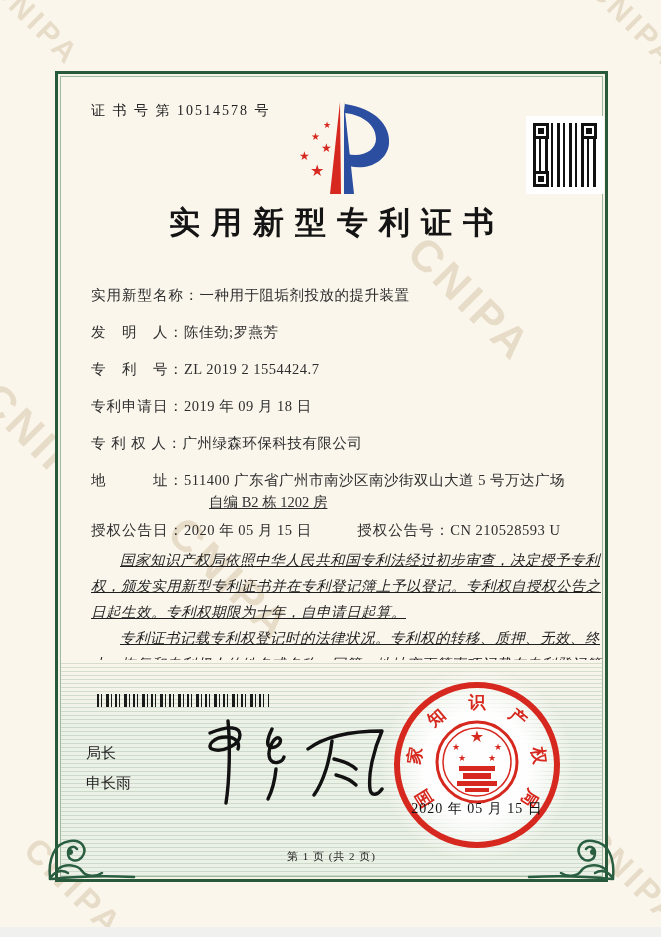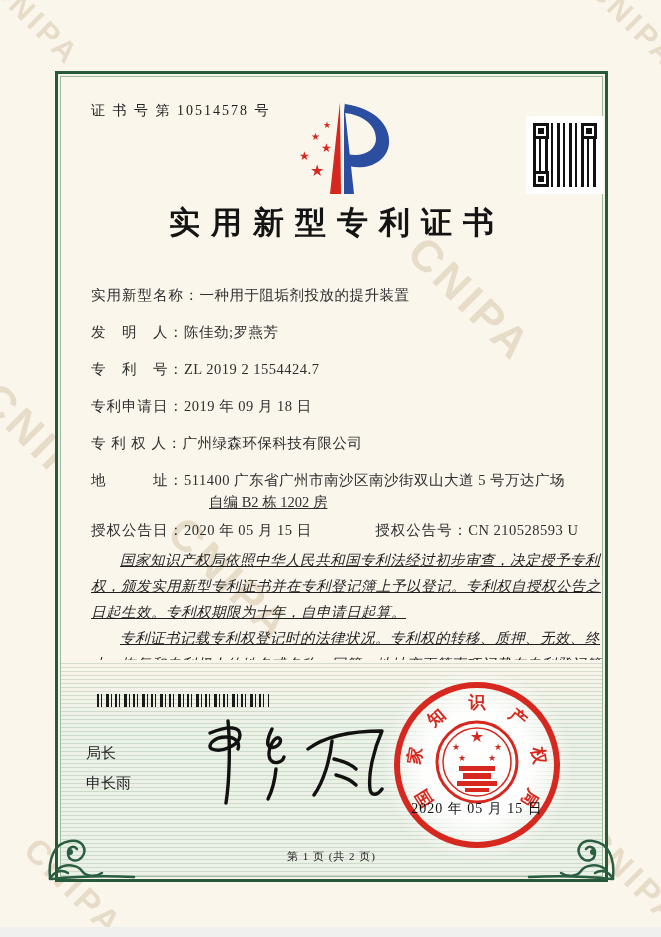--- a/index.html
+++ b/index.html
@@ -146,21 +146,21 @@
         <span class="lab">专 利 权 人：</span><span class="val">广州绿森环保科技有限公司</span>
       </div>
       <div class="row" style="top:185px;">
         <span class="lab">地　　　址：</span><span class="val">511400 广东省广州市南沙区南沙街双山大道 5 号万达广场</span>
       </div>
       <div class="addr2" style="left:118px; top:207px;text-decoration:underline;">
         <span class="val">自编 B2 栋 1202 房</span>
       </div>
       <div class="row" style="top:235px;">
         <span class="lab">授权公告日：</span><span class="val">2020 年 05 月 15 日</span>
-        <span class="lab" style="margin-left:60px;">授权公告号：</span><span class="val">CN 210528593 U</span>
+        <span class="lab" style="margin-left:42px;">授权公告号：</span><span class="val">CN 210528593 U</span>
       </div>
     </div>
 
     <div class="paras">
       <p>国家知识产权局依照中华人民共和国专利法经过初步审查，决定授予专利权，颁发实用新型专利证书并在专利登记簿上予以登记。专利权自授权公告之日起生效。专利权期限为十年，自申请日起算。</p>
       <p>专利证书记载专利权登记时的法律状况。专利权的转移、质押、无效、终止、恢复和专利权人的姓名或名称、国籍、地址变更等事项记载在专利登记簿上。</p>
     </div>
 
     <div class="band">
 

